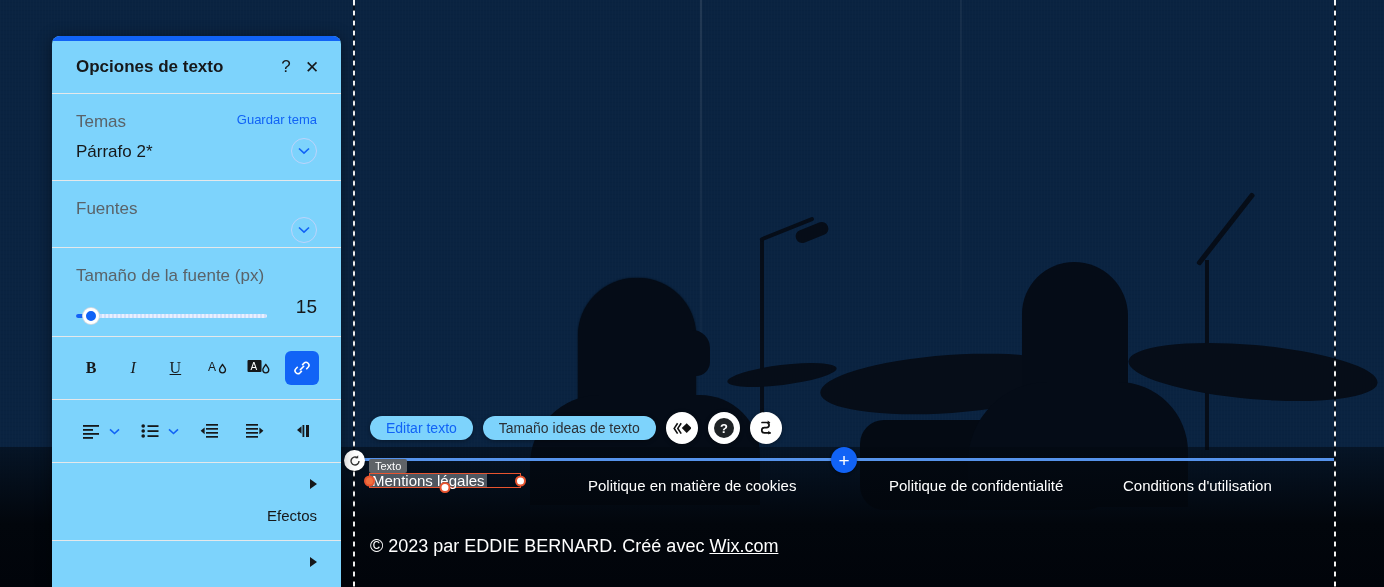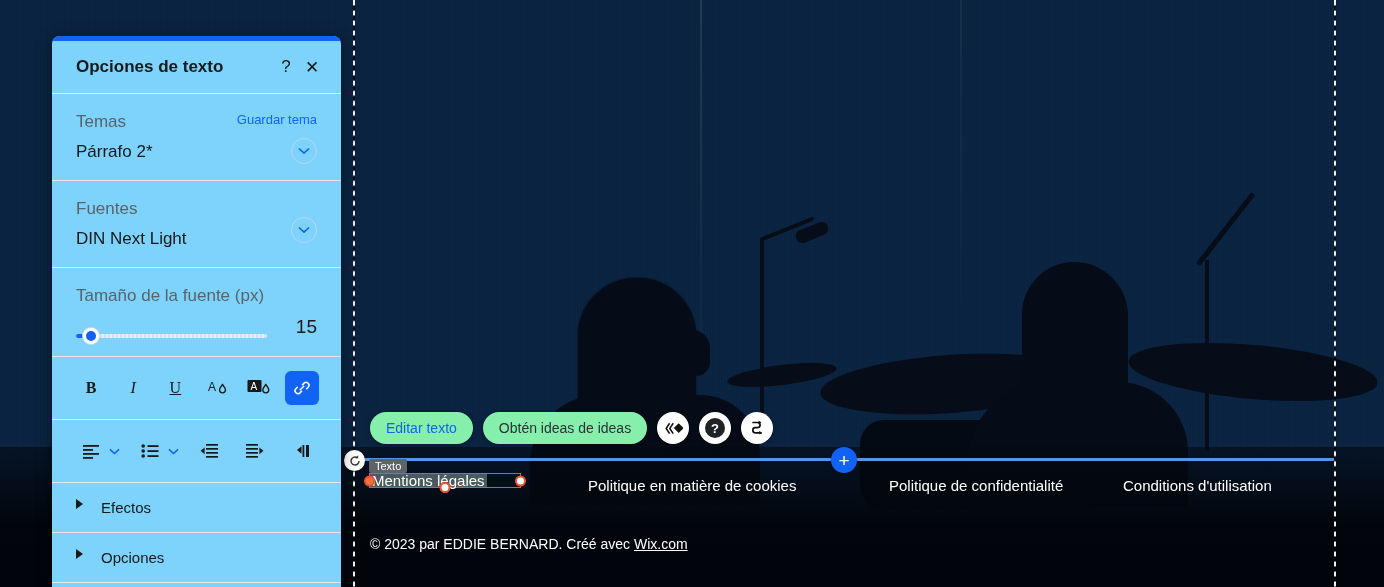--- a/index.html
+++ b/index.html
@@ -92,21 +92,21 @@
     position: absolute; left: 353px; right: 50px; height: 3px;
     background: #5b9bf8; opacity: .95;
   }
 
   
   .stage-toolbar {
     position: absolute; left: 370px; top: 412px;
     display: flex; align-items: center; gap: 10px;
   }
   .pill {
-    height: 32px; border-radius: 16px; background: #86efac;
+    height: 24px; border-radius: 16px; background: #7dd3fc;
     display: flex; align-items: center; padding: 0 16px;
     font-size: 14px; color: #2b3137; white-space: nowrap;
     box-shadow: 0 1px 4px rgba(0,0,0,.35); cursor: pointer;
   }
   .pill.accent { color: #1163f6; }
   .circ-btn {
     width: 32px; height: 32px; border-radius: 50%; background: #fff;
     display: flex; align-items: center; justify-content: center;
     box-shadow: 0 1px 4px rgba(0,0,0,.35); cursor: pointer;
   }
@@ -153,21 +153,21 @@
   
   .footer-links {
     position: absolute; left: 353px; right: 50px; top: 473px; height: 24px;
   }
   .flink {
     position: absolute; top: 0; height: 24px; display: flex; align-items: center;
     color: #ffffff; font-size: 15px; white-space: nowrap; cursor: pointer;
   }
   .copyright {
     position: absolute; left: 370px; top: 536px;
-    color: #ffffff; font-size: 14px; white-space: nowrap;
+    color: #ffffff; font-size: 18px; white-space: nowrap;
   }
   .copyright a { color: #fff; text-decoration: underline; }
 
   
   .panel {
     position: absolute; left: 52px; top: 36px; width: 289px; height: 551px;
     background: #7dd3fc; border-radius: 8px 8px 0 0;
     box-shadow: 0 2px 16px rgba(0,0,0,.45); overflow: hidden;
   }
   .panel-topbar { height: 5px; background: #1163f6; }
@@ -218,23 +218,24 @@
   }
   .tool-btn {
     width: 34px; height: 34px; border-radius: 6px;
     display: flex; align-items: center; justify-content: center;
     cursor: pointer; color: #16181a;
   }
   .tool-btn.active { background: #1163f6; color: #fff; }
   .tool-group { display: flex; align-items: center; gap: 1px; }
   .chev-small { color: #1163f6; font-size: 11px; }
   .accordion {
-    display: flex; align-items: flex-start; gap: 18px;
+    display: flex; align-items: flex-end; gap: 18px;
     padding: 16px 24px; border-bottom: 1px solid #e5e8ea;
     cursor: pointer;
+    flex-direction: column;
   }
   .acc-label { font-size: 15px; color: #16181a; }
   .tri { width: 0; height: 0; border-left: 7px solid #16181a;
          border-top: 5px solid transparent; border-bottom: 5px solid transparent; }
   svg { display: block; }
 </style>
 </head>
 <body>
 
 <div id="root">
@@ -265,21 +266,21 @@
 
     <div class="floor"></div>
   </div>
 
   <div class="vguide" style="left:353px;"></div>
   <div class="vguide" style="left:1334px;"></div>
   <div class="hguide" style="top:458px;"></div>
 
   <div class="stage-toolbar">
     <div class="pill accent">Editar texto</div>
-    <div class="pill">Obtén ideas de ideas</div>
+    <div class="pill">Tamaño ideas de texto</div>
 
     <div class="circ-btn">
       <svg width="19" height="15" viewBox="0 0 19 15" aria-hidden="true">
         <path d="M5.6 2.2 2.2 7.4l3.4 5.2" fill="none" stroke="#111" stroke-width="1.6"></path>
         <path d="M9.2 2.2 5.8 7.4l3.4 5.2" fill="none" stroke="#111" stroke-width="1.6"></path>
         <rect x="11.2" y="3.6" width="7" height="7" fill="#111" transform="rotate(45 14.7 7.1)"></rect>
       </svg>
     </div>
 
     <div class="circ-btn">
@@ -340,21 +341,20 @@
       <div class="sec-link">Guardar tema</div>
       <div class="chev-circle">
         <svg width="12" height="8" viewBox="0 0 12 8" aria-hidden="true">
           <path d="M1 1.5 6 6.2 11 1.5" fill="none" stroke="#1163f6" stroke-width="1.6"></path>
         </svg>
       </div>
     </div>
 
     <div class="section">
       <div class="sec-label">Fuentes</div>
-      <div class="sec-value">DIN Next Light</div>
       <div class="chev-circle one">
         <svg width="12" height="8" viewBox="0 0 12 8" aria-hidden="true">
           <path d="M1 1.5 6 6.2 11 1.5" fill="none" stroke="#1163f6" stroke-width="1.6"></path>
         </svg>
       </div>
     </div>
 
     <div class="section">
       <div class="sec-label">Tamaño de la fuente (px)</div>
       <div class="slider-row">

